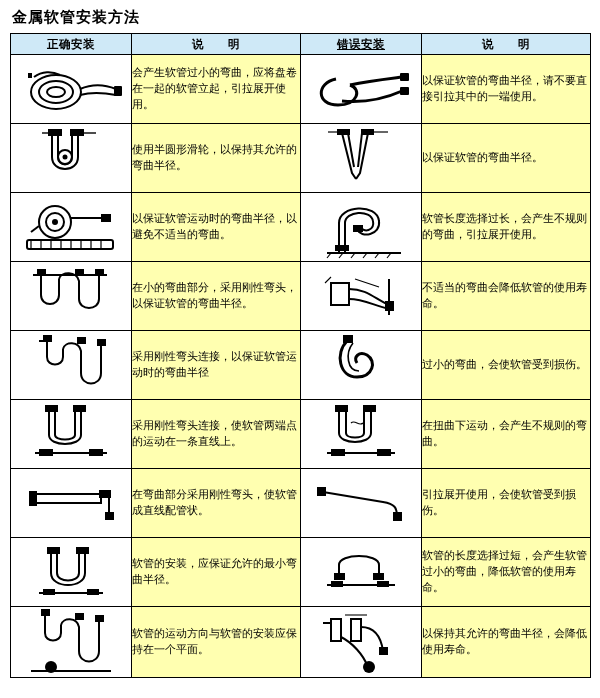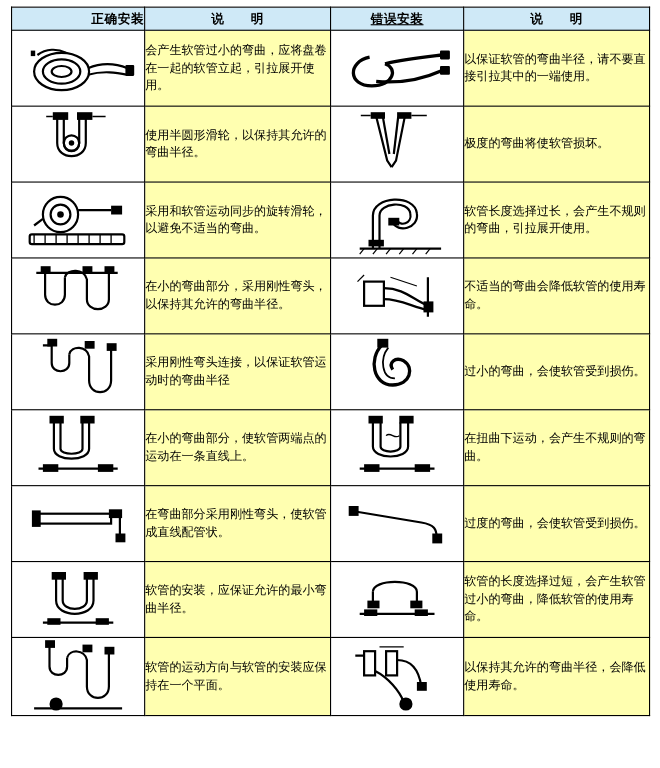--- a/index.html
+++ b/index.html
@@ -68,25 +68,26 @@
     margin: 0 auto;
     line-height: 0;
   }
   svg { display: block; margin: 0 auto; }
 </style>
 </head>
 <body>
 
 <div id="page">
 
+  <div id="title">金属软管安装方法</div>
 
   <table class="main">
     <thead>
       <tr>
-        <th style="width:120px;text-align:right;">正确安装</th>
+        <th style="width:120px;">正确安装</th>
         <th style="width:168px;">说　　明</th>
         <th style="width:120px;text-decoration:underline;">错误安装</th>
         <th style="width:168px;">说　　明</th>
       </tr>
     </thead>
     <tbody>
 
       <tr>
         <td class="pic">
           <span class="svgwrap">
@@ -162,21 +163,21 @@
                 <rect x="31" y="2" width="13" height="6"></rect>
                 <rect x="55" y="2" width="13" height="6"></rect>
               </g>
               <g fill="none" stroke="#000" stroke-width="1.2">
                 <line x1="22" y1="5" x2="31" y2="5"></line>
                 <line x1="68" y1="5" x2="82" y2="5"></line>
               </g>
             </svg>
           </span>
         </td>
-        <td class="desc">极度的弯曲将使软管损坏。</td>
+        <td class="desc">以保证软管的弯曲半径。</td>
       </tr>
 
       <tr>
         <td class="pic">
           <span class="svgwrap">
             <svg width="112" height="62" viewBox="0 0 112 62">
               <g fill="none" stroke="#000" stroke-width="2">
                 <circle cx="40" cy="26" r="16"></circle>
                 <circle cx="40" cy="26" r="9"></circle>
                 <path d="M56 22 L86 22"></path>
@@ -193,21 +194,21 @@
                 <line x1="36" y1="44" x2="36" y2="53"></line>
                 <line x1="46" y1="44" x2="46" y2="53"></line>
                 <line x1="56" y1="44" x2="56" y2="53"></line>
                 <line x1="66" y1="44" x2="66" y2="53"></line>
                 <line x1="76" y1="44" x2="76" y2="53"></line>
                 <line x1="86" y1="44" x2="86" y2="53"></line>
               </g>
             </svg>
           </span>
         </td>
-        <td class="desc">采用和软管运动同步的旋转滑轮，以避免不适当的弯曲。</td>
+        <td class="desc">以保证软管运动时的弯曲半径，以避免不适当的弯曲。</td>
         <td class="pic">
           <span class="svgwrap">
             <svg width="112" height="64" viewBox="0 0 112 64">
               <g fill="none" stroke="#000" stroke-width="2">
                 <path d="M34 58 L34 28 C34 10, 72 8, 74 26 C76 40, 56 44, 52 34"></path>
                 <path d="M40 58 L40 28 C40 16, 66 14, 68 26 C70 36, 58 38, 56 32"></path>
                 <line x1="22" y1="58" x2="96" y2="58"></line>
               </g>
               <g fill="#000">
                 <rect x="30" y="50" width="14" height="6"></rect>
@@ -237,21 +238,21 @@
                 <line x1="18" y1="10" x2="92" y2="10"></line>
               </g>
               <g fill="#000">
                 <rect x="22" y="4" width="9" height="7"></rect>
                 <rect x="60" y="4" width="9" height="7"></rect>
                 <rect x="80" y="4" width="9" height="7"></rect>
               </g>
             </svg>
           </span>
         </td>
-        <td class="desc">在小的弯曲部分，采用刚性弯头，以保持其允许的弯曲半径。</td>
+        <td class="desc">在小的弯曲部分，采用刚性弯头，以保证软管的弯曲半径。</td>
         <td class="pic">
           <span class="svgwrap">
             <svg width="112" height="62" viewBox="0 0 112 62">
               <g fill="none" stroke="#000" stroke-width="2">
                 <rect x="26" y="18" width="18" height="22"></rect>
                 <path d="M44 24 C 62 24, 70 34, 84 40"></path>
                 <path d="M44 34 C 58 34, 68 40, 84 44"></path>
                 <line x1="84" y1="14" x2="84" y2="50"></line>
               </g>
               <g fill="#000">
@@ -314,21 +315,21 @@
               </g>
               <g fill="#000">
                 <rect x="30" y="2" width="13" height="7"></rect>
                 <rect x="58" y="2" width="13" height="7"></rect>
                 <rect x="24" y="46" width="14" height="7"></rect>
                 <rect x="74" y="46" width="14" height="7"></rect>
               </g>
             </svg>
           </span>
         </td>
-        <td class="desc">在小的弯曲部分，使软管两端点的运动在一条直线上。</td>
+        <td class="desc">采用刚性弯头连接，使软管两端点的运动在一条直线上。</td>
         <td class="pic">
           <span class="svgwrap">
             <svg width="112" height="62" viewBox="0 0 112 62">
               <g fill="none" stroke="#000" stroke-width="2">
                 <path d="M34 8 L34 30 C34 42, 66 42, 66 30 L66 8"></path>
                 <path d="M41 8 L41 30 C41 36, 59 36, 59 30 L59 8"></path>
                 <line x1="22" y1="50" x2="90" y2="50"></line>
               </g>
               <g fill="#000">
                 <rect x="30" y="2" width="13" height="7"></rect>
@@ -368,21 +369,21 @@
               <g fill="none" stroke="#000" stroke-width="2">
                 <path d="M18 14 L78 24 C90 26, 92 30, 92 38"></path>
               </g>
               <g fill="#000">
                 <rect x="12" y="9" width="9" height="9"></rect>
                 <rect x="88" y="34" width="9" height="9"></rect>
               </g>
             </svg>
           </span>
         </td>
-        <td class="desc">过度的弯曲，会使软管受到损伤。</td>
+        <td class="desc">引拉展开使用，会使软管受到损伤。</td>
       </tr>
 
       <tr>
         <td class="pic">
           <span class="svgwrap">
             <svg width="112" height="58" viewBox="0 0 112 58">
               <g fill="none" stroke="#000" stroke-width="2">
                 <path d="M36 10 L36 30 C36 46, 70 46, 70 30 L70 10"></path>
                 <path d="M42 10 L42 30 C42 40, 64 40, 64 30 L64 10"></path>
                 <line x1="24" y1="50" x2="88" y2="50"></line>

